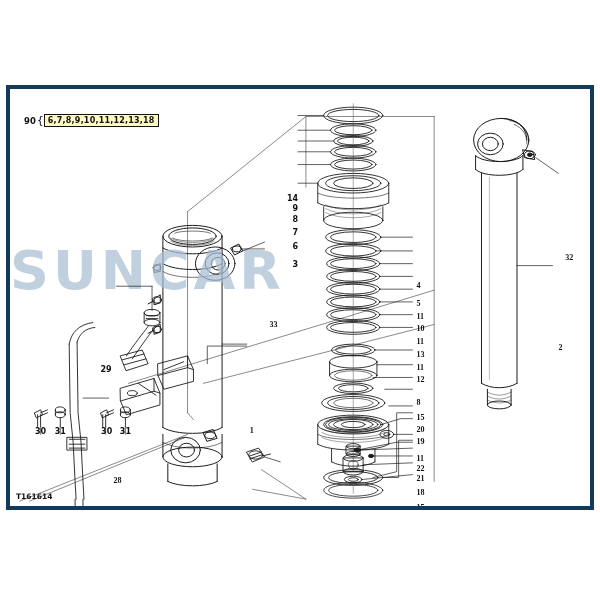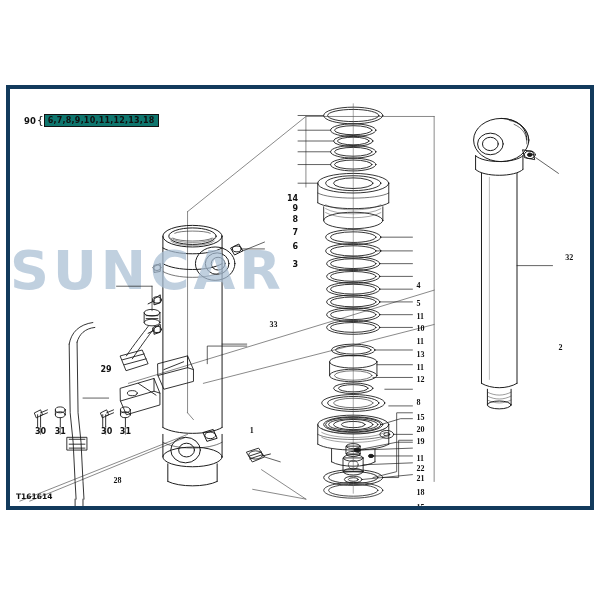--- a/index.html
+++ b/index.html
@@ -88,21 +88,21 @@
     line-height: 1;
   }
   #callout .cal-box {
     border: 1.3px solid #111;
     padding: 1px 3px 1px 3px;
     font-family: "DejaVu Sans", sans-serif;
     font-size: 8px;
     font-weight: bold;
     letter-spacing: 0.2px;
     color: #111;
-    background: #0f766e;
+    background: #fef9c3;
     white-space: nowrap;
   }
 
   
   #drawing-no {
     position: absolute;
     left: 6px;
     bottom: 2px;
     z-index: 7;
     font-family: "DejaVu Sans", sans-serif;

